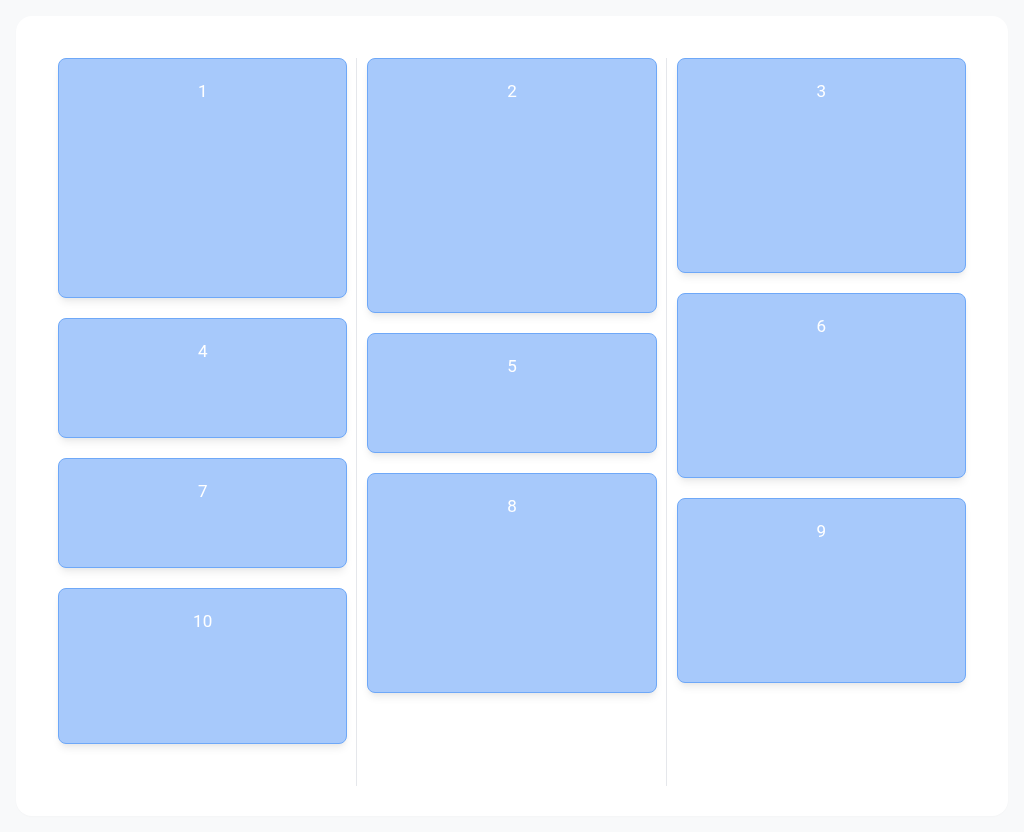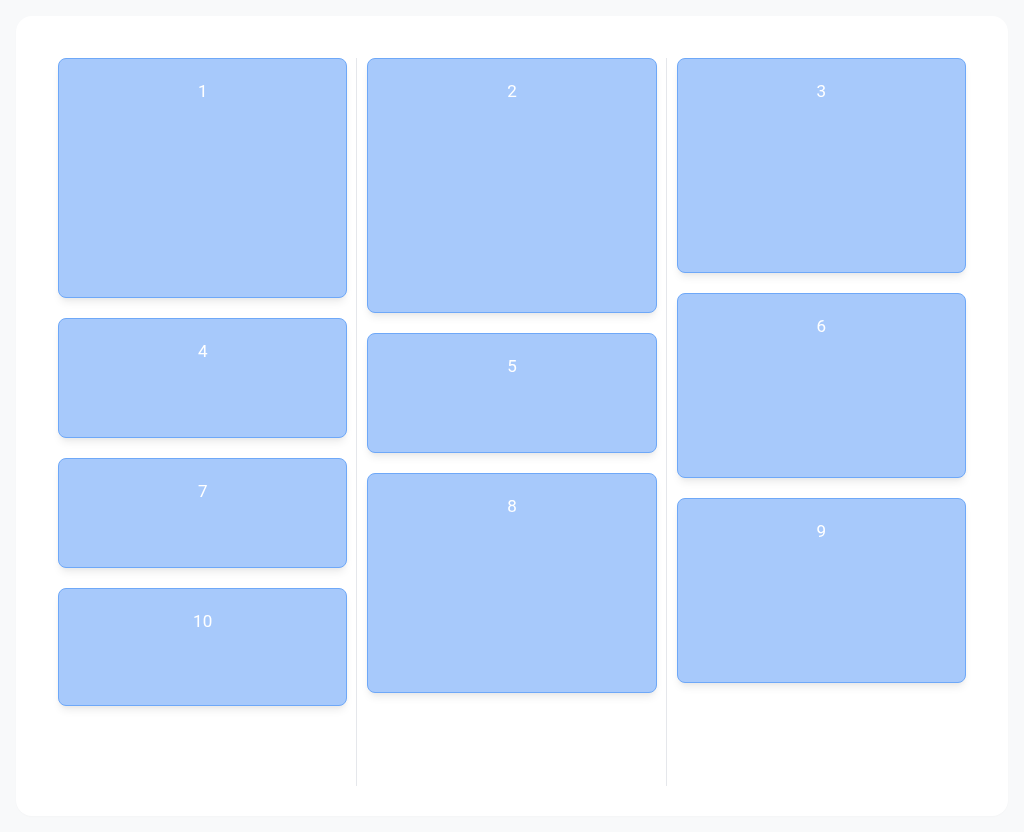--- a/index.html
+++ b/index.html
@@ -64,21 +64,21 @@
 <body>
 
 <div class="outer-frame">
   <div class="inner-panel">
     <div class="masonry-grid">
 
       <div class="column">
         <div class="card" style="height:240px">1</div>
         <div class="card" style="height:120px">4</div>
         <div class="card" style="height:110px">7</div>
-        <div class="card" style="height:118px">10</div>
+        <div class="card" style="height:156px">10</div>
       </div>
 
       <div class="column">
         <div class="card" style="height:255px">2</div>
         <div class="card" style="height:120px">5</div>
         <div class="card" style="height:220px">8</div>
       </div>
 
       <div class="column">
         <div class="card" style="height:215px">3</div>

